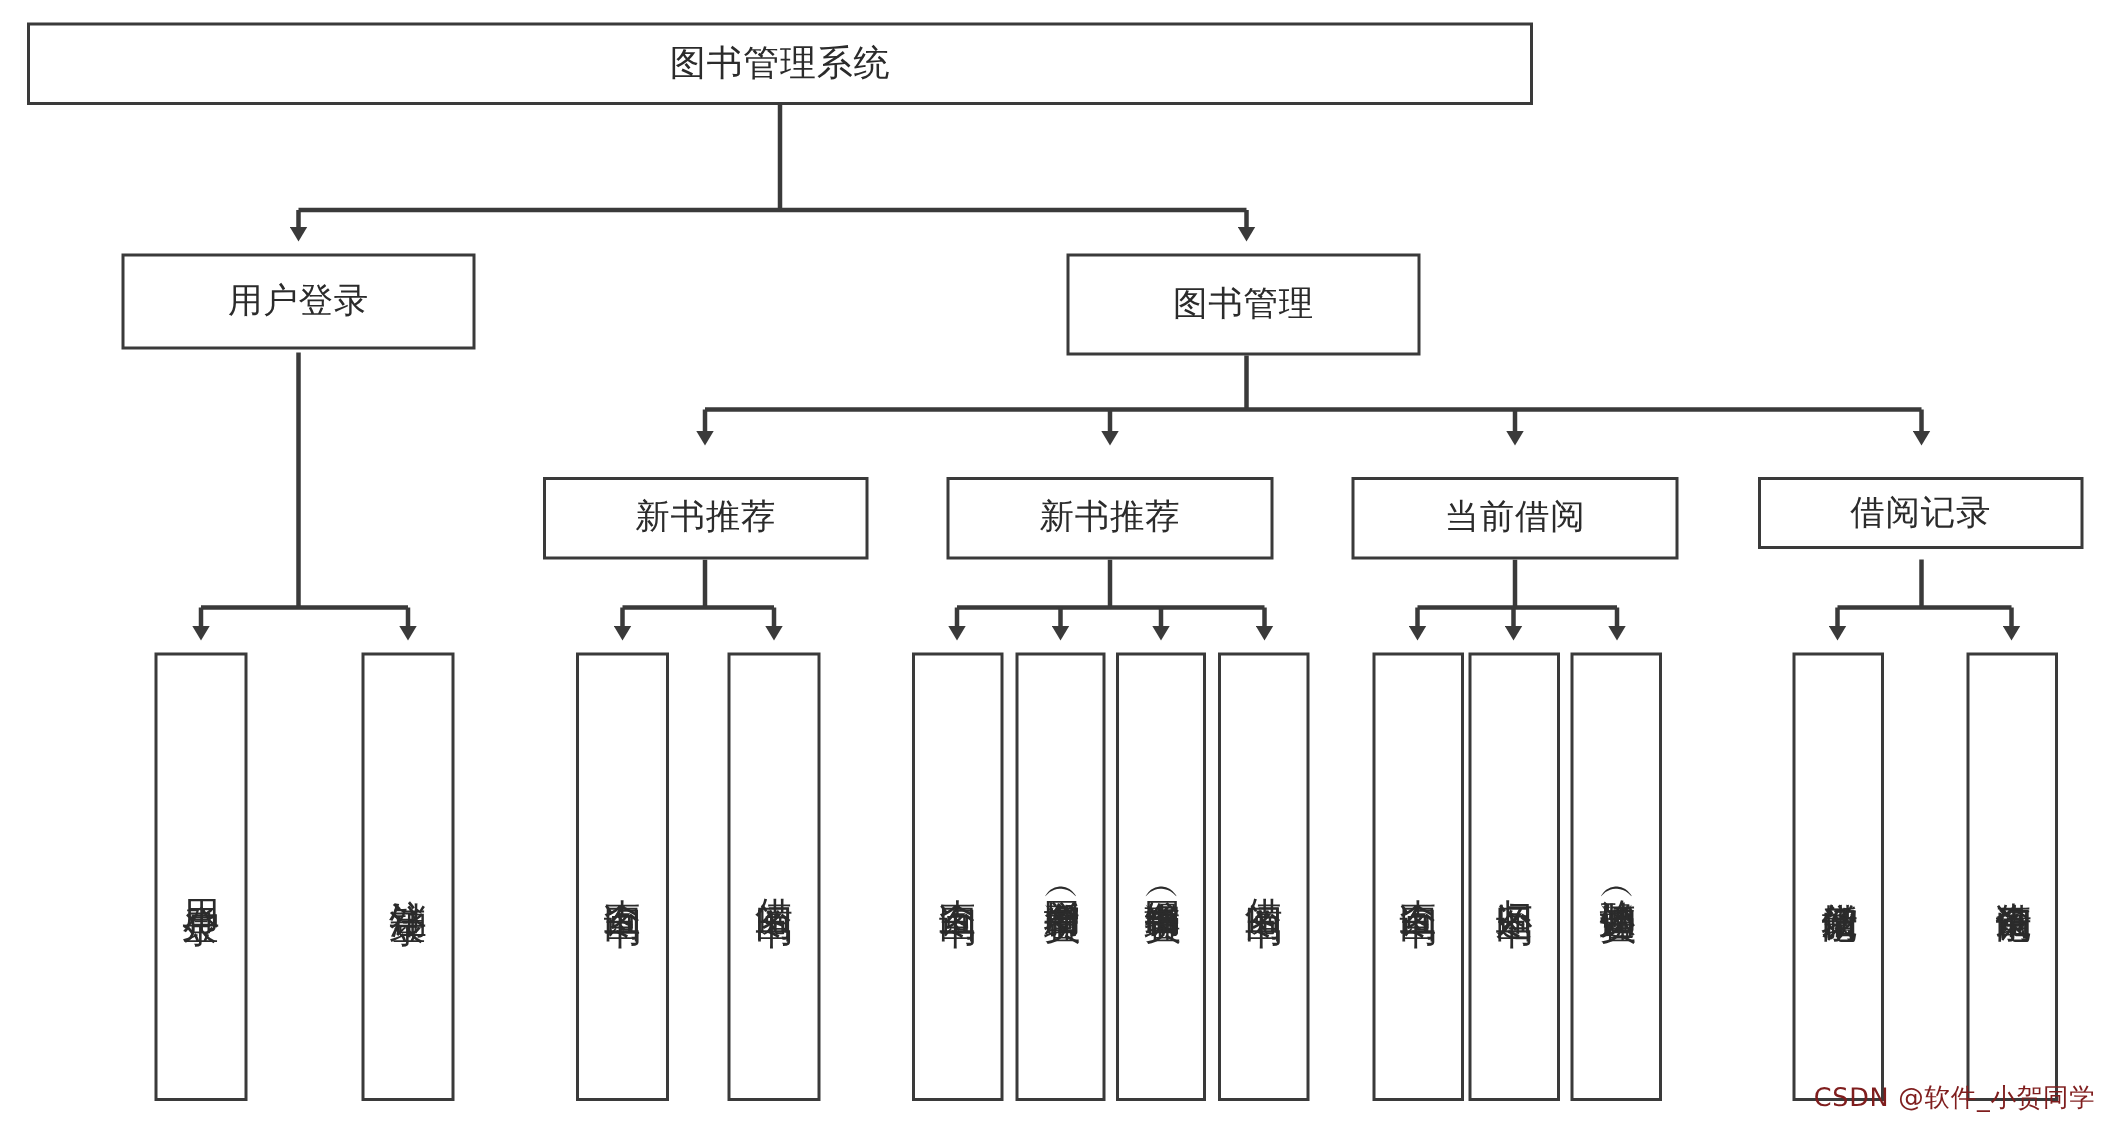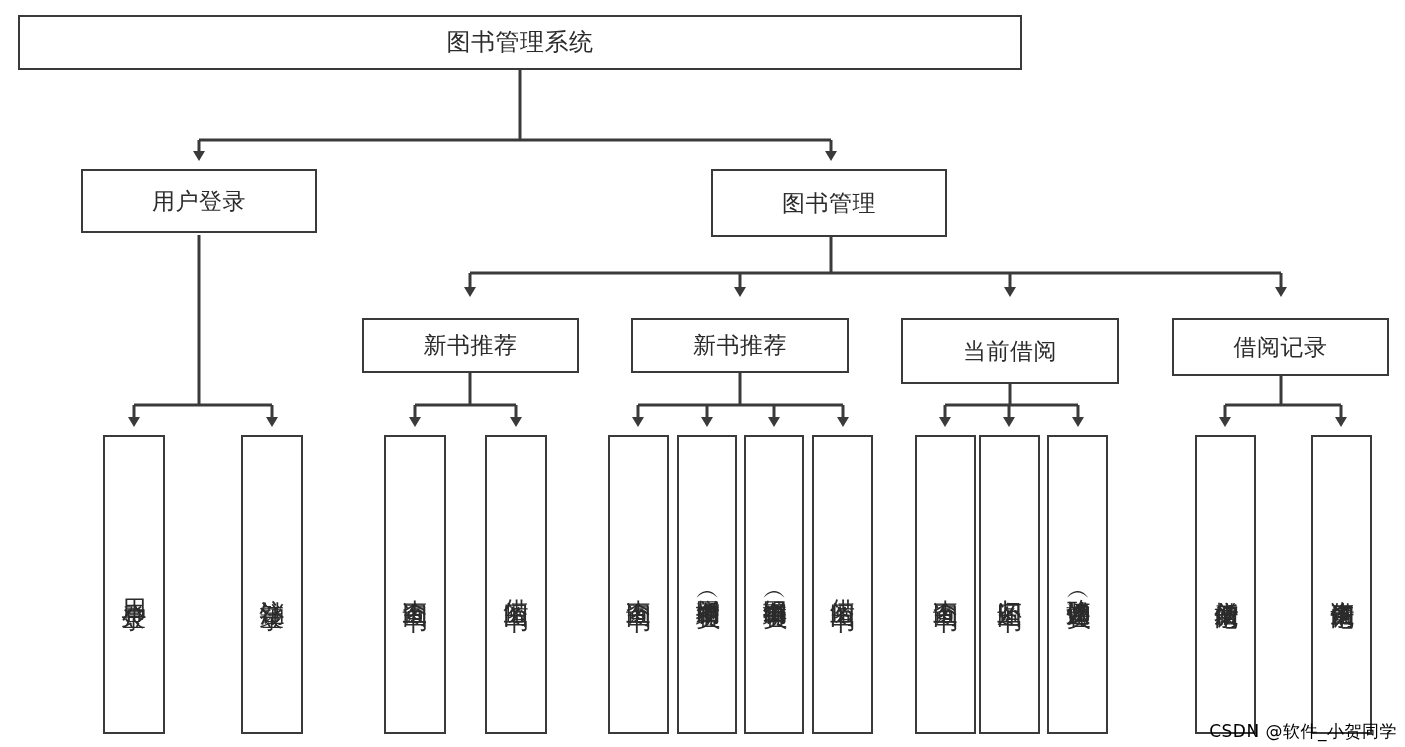--- a/index.html
+++ b/index.html
@@ -65,21 +65,21 @@
   }
   .node.vert.small .label {
     font-size: 24px;
     letter-spacing: 1px;
   }
   #watermark {
     position: absolute;
     right: 8px;
     bottom: 4px;
     font-size: 17px;
-    color: #000000;
+    color: #7f1d1d;
     letter-spacing: 0.5px;
     white-space: nowrap;
     font-family: "DejaVu Sans", "Liberation Sans", sans-serif;
   }
 </style>
 </head>
 <body>
 
 <div id="canvas">
 
@@ -144,24 +144,24 @@
   <div class="node horiz" style="left:711px; top:169px; width:236px; height:68px;">
     <span class="label">图书管理</span>
   </div>
 
   <div class="node horiz" style="left:362px; top:318px; width:217px; height:55px;">
     <span class="label">新书推荐</span>
   </div>
   <div class="node horiz" style="left:631px; top:318px; width:218px; height:55px;">
     <span class="label">新书推荐</span>
   </div>
-  <div class="node horiz" style="left:901px; top:318px; width:218px; height:66px;align-items:center;">
+  <div class="node horiz" style="left:901px; top:318px; width:218px; height:55px;align-items:center;">
     <span class="label">当前借阅</span>
   </div>
-  <div class="node horiz" style="left:1172px; top:318px; width:217px; height:58px;">
+  <div class="node horiz" style="left:1172px; top:318px; width:217px; height:48px;">
     <span class="label">借阅记录</span>
   </div>
 
   <div class="node vert" style="left:103px; top:435px; width:62px; height:299px;">
     <span class="label">用户登录</span>
   </div>
   <div class="node vert" style="left:241px; top:435px; width:62px; height:299px;">
     <span class="label">注销登录</span>
   </div>
 

